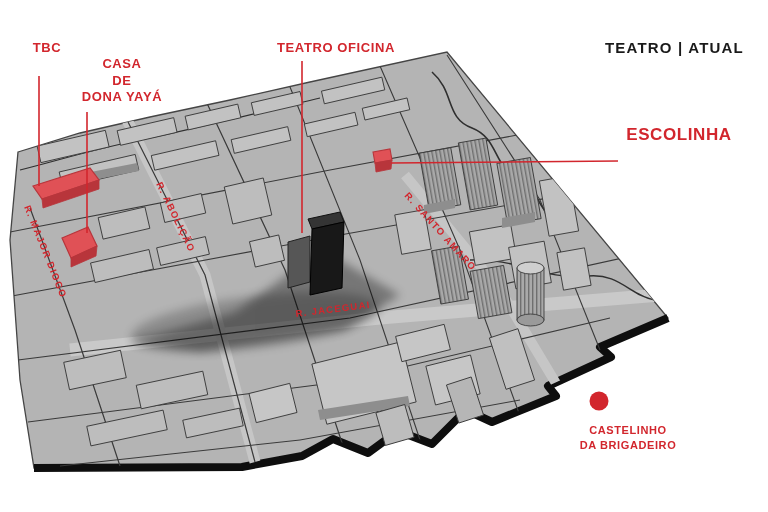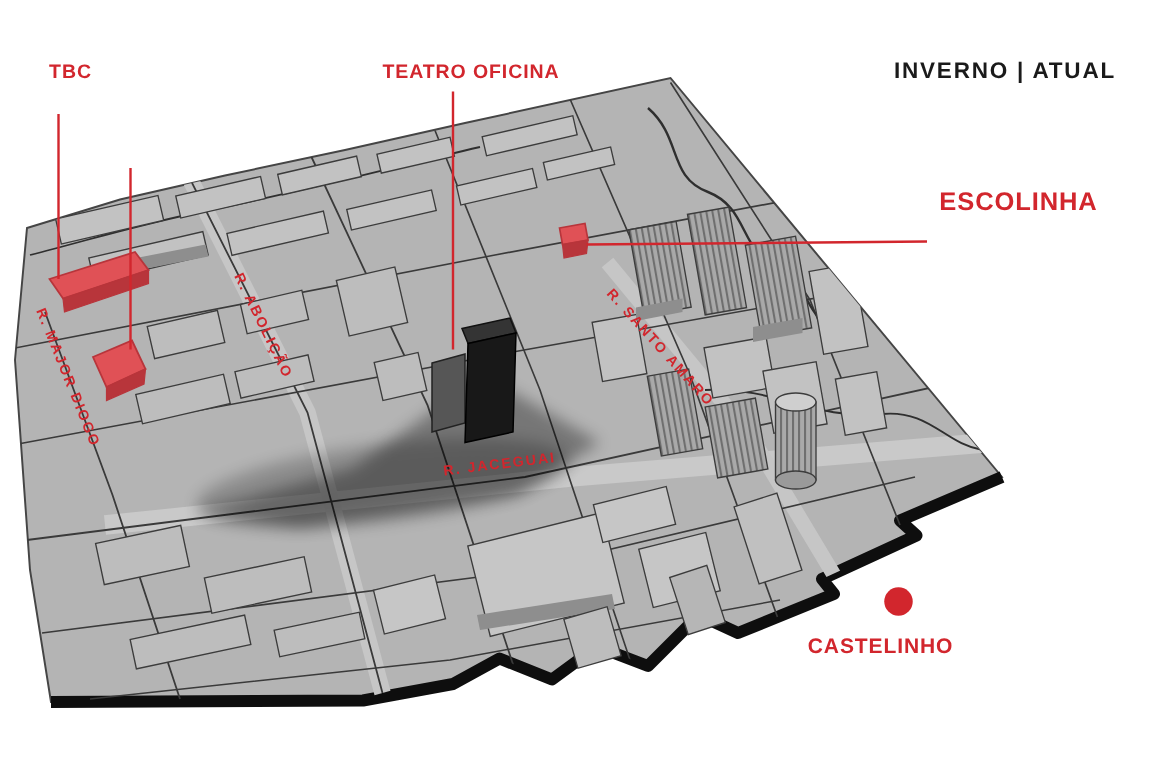--- a/index.html
+++ b/index.html
@@ -18,23 +18,23 @@
     font-family:"Liberation Sans","DejaVu Sans",sans-serif;}
   .stage{position:relative;width:768px;height:512px;background:#fff;}
   svg.map{position:absolute;left:0;top:0;}
   .callout{position:absolute;color:var(--accent);font-weight:bold;
     font-size:13px;letter-spacing:.6px;text-align:center;line-height:16px;}
   .callout .ln{display:block;}
   .season{position:absolute;top:39px;right:24px;color:var(--ink);
     font-weight:bold;font-size:15px;letter-spacing:1.2px;}
   .t-tbc{left:22px;top:40px;width:50px;}
   .t-yaya{left:61px;top:56px;width:122px;line-height:16.5px;}
-  .t-teatro{left:233px;top:40px;width:162px;}
+  .t-teatro{left:233px;top:40px;width:162px;text-align:right;}
   .t-escolinha{left:598px;top:127px;width:162px;font-size:17px;line-height:15.5px;}
-  .t-castelinho{left:507px;top:423px;width:160px;font-size:14px;line-height:15px;}
+  .t-castelinho{left:548px;top:423px;width:160px;font-size:11px;line-height:15px;}
   text.street{fill:var(--accent);font-weight:bold;font-size:9.5px;
     letter-spacing:1.3px;font-family:"Liberation Sans","DejaVu Sans",sans-serif;}
 </style>
 </head>
 <body>
 
 <div class="stage">
 
   <svg class="map" width="768" height="512" viewBox="0 0 768 512">
     <defs>
@@ -189,28 +189,34 @@
     <g>
       <text class="street" transform="translate(24,207) rotate(68)">R. MAJOR DIOGO</text>
       <text class="street" transform="translate(156,184) rotate(64)">R. ABOLIÇÃO</text>
       <text class="street" transform="translate(296,317) rotate(-7)">R. JACEGUAI</text>
       <text class="street" transform="translate(404,196) rotate(48)">R. SANTO AMARO</text>
     </g>
 
     <circle cx="599" cy="401" r="9.5" fill="var(--accent)"></circle>
   </svg>
 
-  <div class="season">INVERNO | ATUAL</div>
+  <div class="season">TEATRO | ATUAL</div>
 
   <div class="callout t-tbc">TBC</div>
 
+  <div class="callout t-yaya">
+    <span class="ln">CASA</span>
+    <span class="ln">DE</span>
+    <span class="ln">DONA YAYÁ</span>
+  </div>
 
   <div class="callout t-teatro">TEATRO OFICINA</div>
 
   <div class="callout t-escolinha">
     <span class="ln">ESCOLINHA</span>
   </div>
 
   <div class="callout t-castelinho">
     <span class="ln">CASTELINHO</span>
+    <span class="ln">DA BRIGADEIRO</span>
   </div>
 
 </div>
 
 </body></html>

